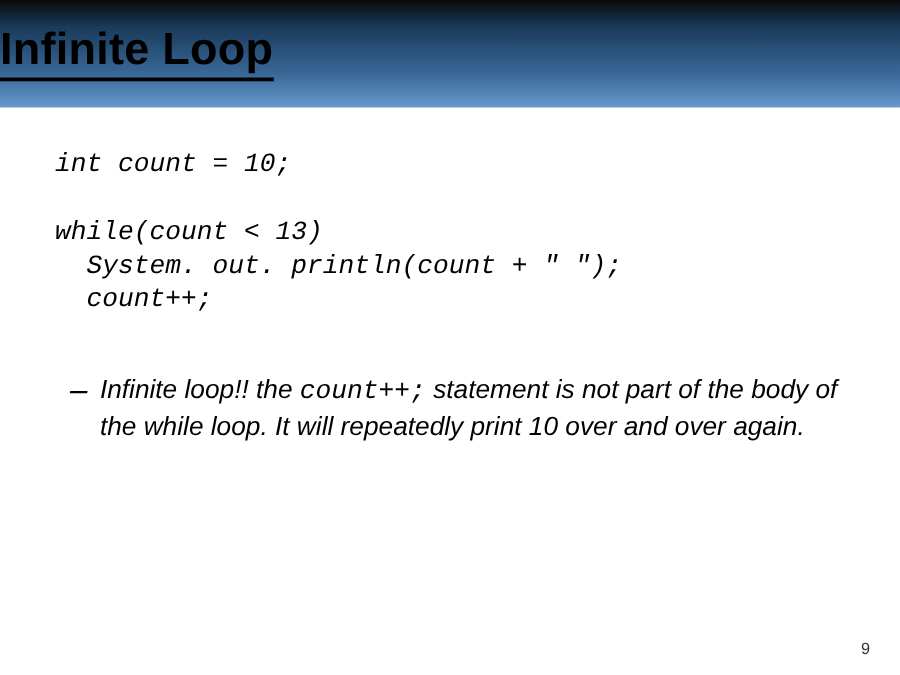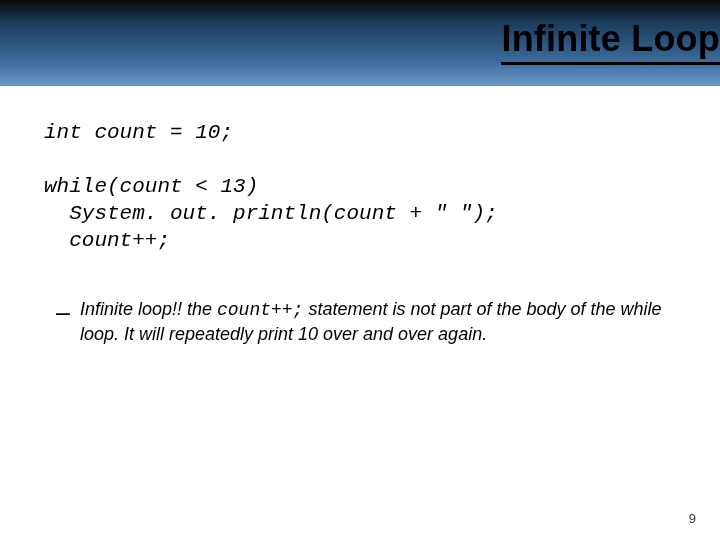--- a/index.html
+++ b/index.html
@@ -2,21 +2,21 @@
 <html><head>
 <meta charset="utf-8">
 <style>
   * { margin: 0; padding: 0; box-sizing: border-box; }
   html, body { width: 720px; height: 540px; font-family: Arial, Helvetica, sans-serif; background: #fff; color: #000; }
   .slide { width: 720px; height: 540px; position: relative; }
   .title-bar {
     width: 100%;
     height: 86px;
     background: linear-gradient(to bottom, #0a0a0a 0%, #1a3a5a 25%, #3a6a9a 70%, #6a9acb 100%);
-    text-align: right;
+    text-align: left;
     padding-top: 18px;
   }
   .title-text {
     display: inline-block;
     font-weight: bold;
     font-size: 36px;
     color: #000;
     border-bottom: 3px solid #000;
     padding-bottom: 2px;
     letter-spacing: 0.2px;
@@ -40,21 +40,21 @@
     padding-left: 12px;
   }
   .dash {
     flex: 0 0 auto;
     font-size: 25px;
     line-height: 1.1;
     margin-right: 10px;
     margin-top: 1px;
   }
   .bullet-text {
-    font-size: 18px;
+    font-size: 21px;
     line-height: 1.3;
   }
   .mono { font-family: "Courier New", Courier, monospace; }
   .page-num {
     position: absolute;
     right: 24px;
     bottom: 14px;
     font-size: 13px;
     color: #333;
   }

